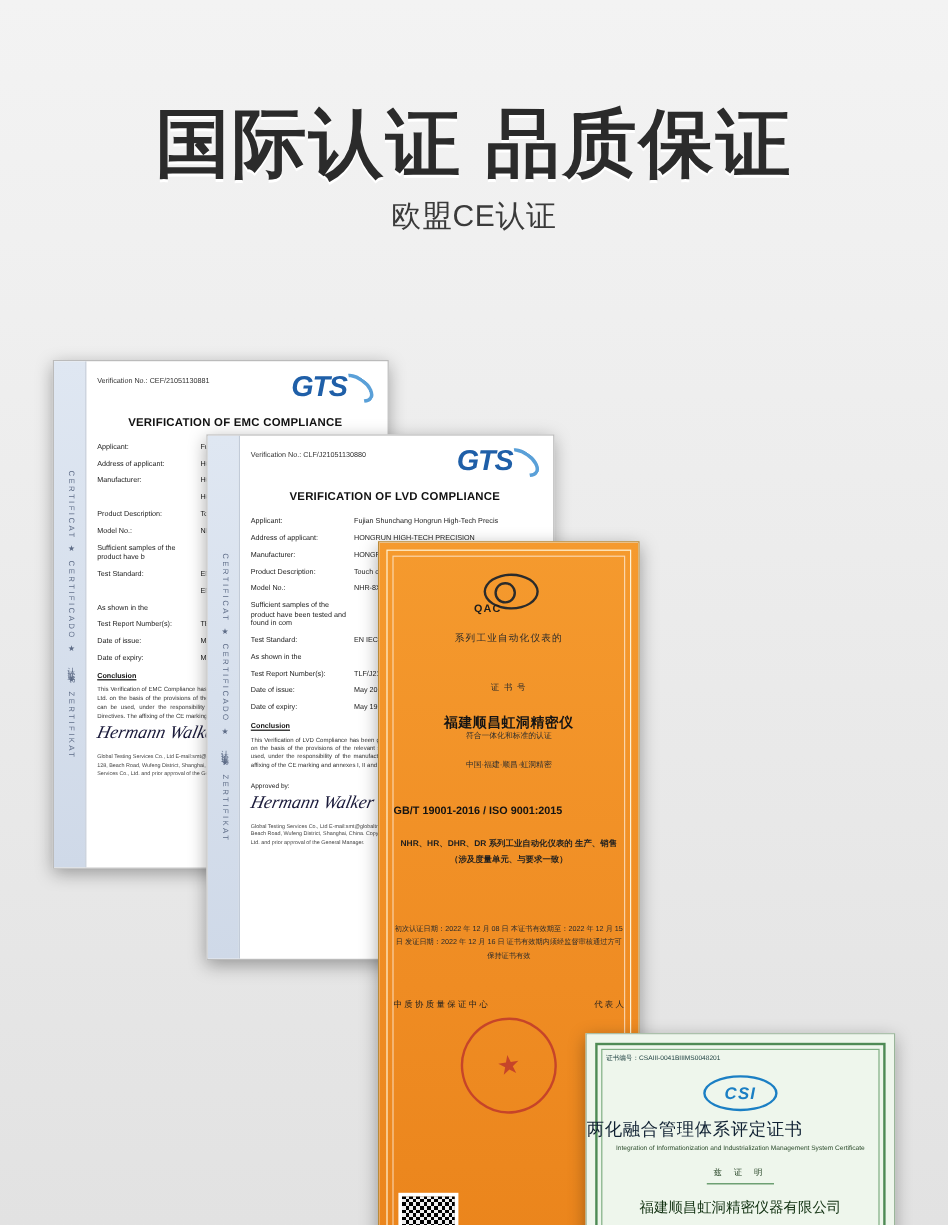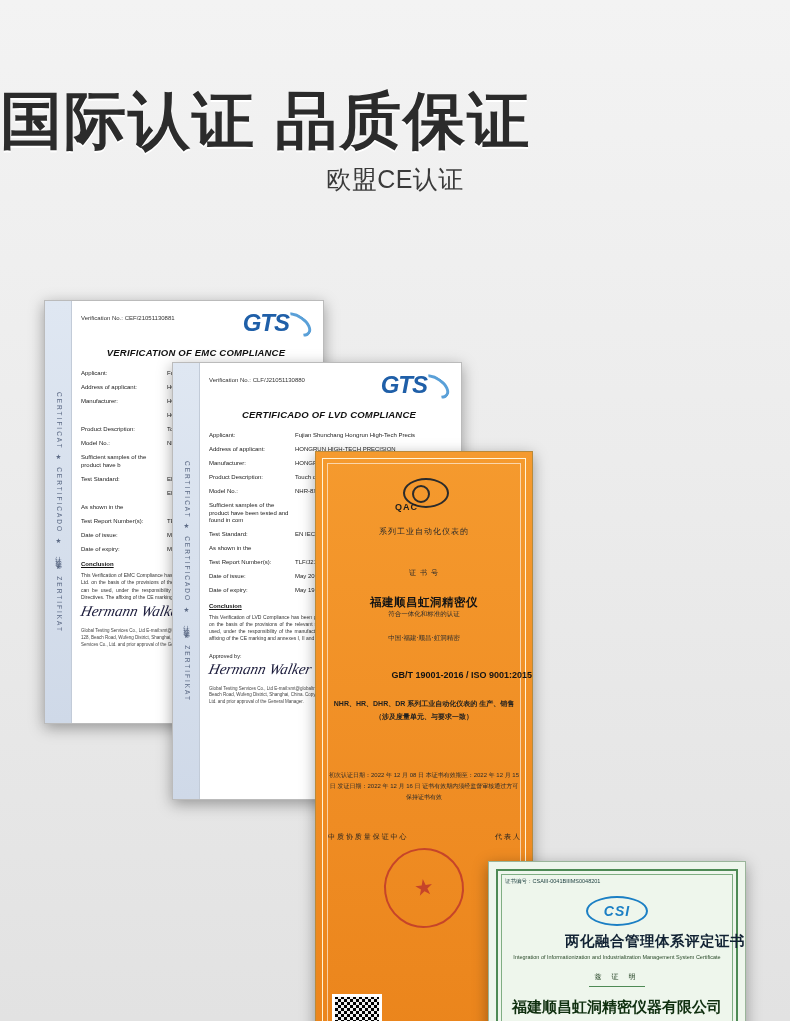--- a/index.html
+++ b/index.html
@@ -6,21 +6,21 @@
   body{
     width:790px;height:1021px;
     background:linear-gradient(180deg,#f3f3f3 0%,#ececec 45%,#e2e2e2 100%);
     font-family:"Liberation Sans","DejaVu Sans",sans-serif;
     overflow:hidden;position:relative;
   }
   .page{position:relative;width:790px;height:1021px;}
 
   
   .headline{
-    text-align:left;
+    text-align:center;
     font-size:62px;
     font-weight:bold;
     letter-spacing:2px;
     color:#2b2b2b;
     margin:0;
     padding-top:88px;
     line-height:1.05;
     text-shadow:0 2px 0 #ffffff;
   }
   .sub1{
@@ -75,21 +75,21 @@
     font-size:24px;font-weight:bold;color:#1f5fa8;letter-spacing:-1px;
     font-style:italic;
   }
   .gts-logo .swoosh{
     display:inline-block;width:26px;height:13px;border-radius:50%;
     border:3px solid #5aa0d8;border-left-color:transparent;border-bottom-color:transparent;
     transform:rotate(35deg);margin-left:-8px;vertical-align:middle;
   }
   .verif-no{font-size:6px;color:#333;margin-top:4px;}
   .doc-title{
-    font-size:9.5px;font-weight:bold;font-style:italic;color:#111;
+    font-size:9.5px;font-weight:bold;color:#111;
     margin-top:26px;text-align:center;letter-spacing:.2px;
   }
   .rows{margin-top:12px;}
   .row{display:flex;font-size:6px;color:#222;margin-bottom:6.5px;line-height:1.25;}
   .row .k{width:86px;flex:0 0 86px;}
   .row .v{flex:1;}
   .concl{font-size:6px;font-weight:bold;text-decoration:underline;color:#111;margin-top:8px;}
   .para{font-size:5px;color:#333;line-height:1.45;margin-top:5px;text-align:justify;}
   .approved{font-size:5.5px;color:#222;margin-top:10px;}
   .sign{font-family:"Liberation Serif",serif;font-style:italic;font-size:15px;color:#1a1a3a;margin-top:2px;transform:skewX(-12deg);}
@@ -137,22 +137,22 @@
   }
   .qac-company{
     position:absolute;left:0;right:0;top:143px;text-align:center;
     font-size:11.5px;font-weight:bold;color:#141414;letter-spacing:.5px;
   }
   .qac-line{
     position:absolute;left:14px;right:14px;text-align:center;
     font-size:6.5px;color:#2d2d2d;line-height:1.7;
   }
   .qac-std{
-    position:absolute;left:0;right:0;top:218px;text-align:right;
-    font-size:9px;font-weight:bold;color:#131313;
+    position:absolute;left:0;right:0;top:218px;text-align:left;
+    font-size:9px;font-weight:bold;color:#131313;padding-left:12px;
   }
   .qac-scope{
     position:absolute;left:12px;right:12px;top:246px;text-align:center;
     font-size:7px;color:#1f1f1f;line-height:1.8;font-weight:bold;
   }
   .qac-dates{
     position:absolute;left:12px;right:12px;top:318px;text-align:center;
     font-size:6px;color:#2b2b2b;line-height:1.8;
   }
   .qac-issuer{
@@ -189,38 +189,38 @@
   .csi-logo{
     position:absolute;left:50%;top:34px;transform:translateX(-50%);
     display:flex;align-items:center;gap:3px;
   }
   .csi-logo .oval{
     width:58px;height:26px;border:2.5px solid #1b7fc4;border-radius:50%;
     display:flex;align-items:center;justify-content:center;
     font-size:14px;font-weight:bold;font-style:italic;color:#1b7fc4;letter-spacing:1px;
   }
   .csi-title{
-    position:absolute;left:0;right:0;top:70px;text-align:right;
-    font-size:14.5px;font-weight:bold;color:#123;letter-spacing:.5px;
+    position:absolute;left:0;right:0;top:70px;text-align:left;
+    font-size:14.5px;font-weight:normal;color:#123;letter-spacing:.5px;
   }
   .csi-title-en{
     position:absolute;left:10px;right:10px;top:92px;text-align:center;
     font-size:5.5px;color:#2a4a2a;
   }
   .csi-zm{
     position:absolute;left:0;right:0;top:110px;text-align:center;
     font-size:7px;color:#1b3b1b;letter-spacing:4px;
   }
   .csi-rule{
     position:absolute;left:50%;top:124px;transform:translateX(-50%);
     width:56px;height:1px;background:#4e8a55;
   }
   .csi-company{
     position:absolute;left:0;right:0;top:136px;text-align:center;
-    font-size:15px;font-weight:bold;color:#0f2f0f;
+    font-size:12px;font-weight:normal;color:#0f2f0f;
   }
 </style>
 </head>
 <body>
 
 <div class="page">
 
   <h1 class="headline">国际认证 品质保证</h1>
   <p class="sub2">欧盟CE认证</p>
 
@@ -299,21 +299,21 @@
       </div>
     </div>
 
     <div class="cert cert-lvd">
       <div class="side-band">CERTIFICAT ★ CERTIFICADO ★ 认证证书 ★ ZERTIFIKAT</div>
       <div class="doc-body">
         <div class="gts-logo">
           <span>GTS</span><span class="swoosh"></span>
         </div>
         <div class="verif-no">Verification No.:   CLF/J21051130880</div>
-        <div class="doc-title">CERTIFICADO OF LVD COMPLIANCE</div>
+        <div class="doc-title">VERIFICATION OF LVD COMPLIANCE</div>
         <div class="rows">
           <div class="row">
               <span class="k">Applicant:</span>
               <span class="v">Fujian Shunchang Hongrun High-Tech Precis</span>
             </div>
           <div class="row">
               <span class="k">Address of applicant:</span>
               <span class="v">HONGRUN HIGH-TECH PRECISION</span>
             </div>
           <div class="row">

